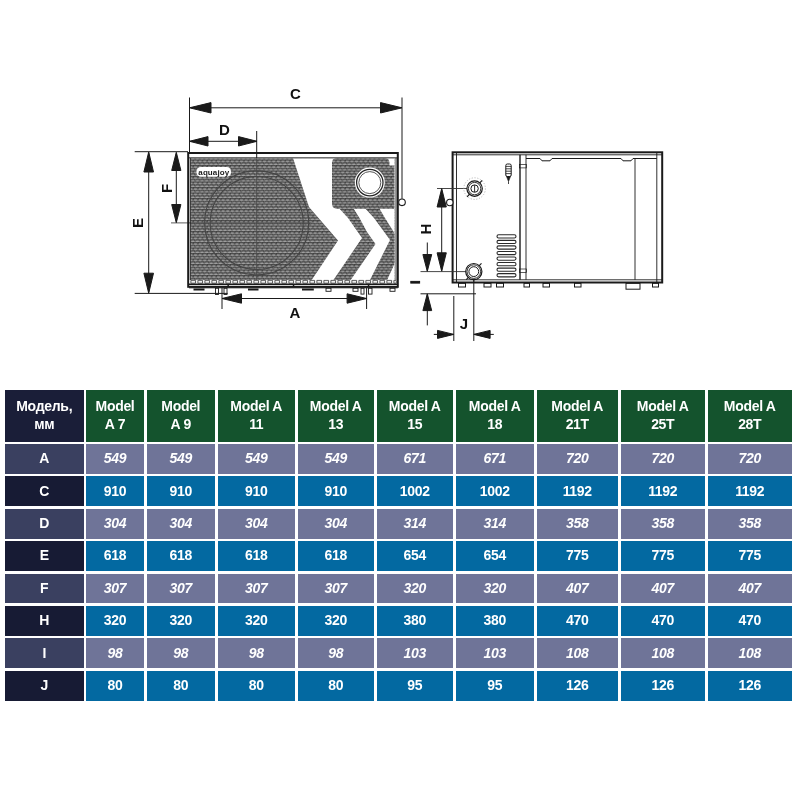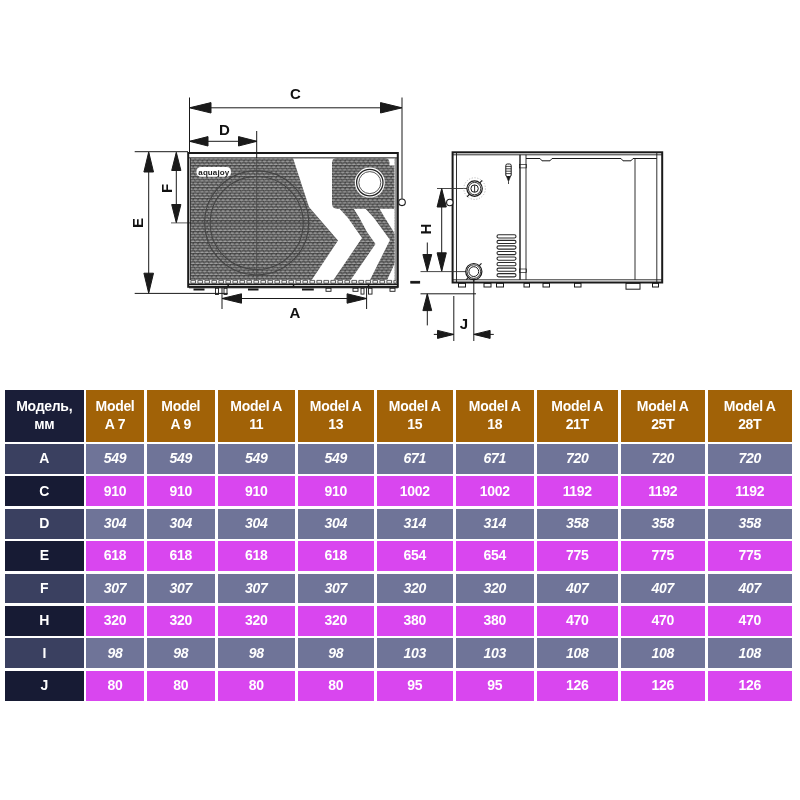--- a/index.html
+++ b/index.html
@@ -7,25 +7,25 @@
         font-family:"Liberation Sans", sans-serif;}
   #draw{position:absolute;left:0;top:0;}
   #tbl{position:absolute;left:5px;top:390px;width:787px;height:311px;
        display:grid;
        grid-template-columns:78.5px 58px 68.5px 77.5px 76.5px 76.5px 78.5px 81.5px 84.5px 84.5px;
        grid-template-rows:51.5px repeat(8,29.9px);
        gap:2.5px;background:#ffffff;border-radius:27px;}
   #tbl div{display:flex;align-items:center;justify-content:center;text-align:center;
        color:#ffffff;font-weight:bold;font-size:14px;line-height:1.25;letter-spacing:-0.3px;}
   .hL{background:#1a1e38;font-size:13px;letter-spacing:0;}
-  .hD{background:#a16207;font-size:12.5px;letter-spacing:0;}
+  .hD{background:#14532d;font-size:12.5px;letter-spacing:0;}
   .lL{background:#3a4060;}
   .lD{background:#6f7498;font-style:italic;}
   .dL{background:#171b34;}
-  .dD{background:#d946ef;}
+  .dD{background:#0369a1;}
 </style>
 </head>
 <body>
 <div id="page">
 <svg id="draw" width="800" height="385" viewBox="0 0 800 385">
   <defs>
     <pattern id="mesh" width="9.2" height="5.5" patternUnits="userSpaceOnUse">
       <rect x="0" y="0" width="9.2" height="5.5" fill="#a4a4a4"></rect>
       <rect x="0.4" y="0.5" width="3.6" height="1.5" fill="#8f8f8f" stroke="#3a3a3a" stroke-width="0.75"></rect>
       <rect x="5.0" y="0.5" width="3.6" height="1.5" fill="#8f8f8f" stroke="#3a3a3a" stroke-width="0.75"></rect>

